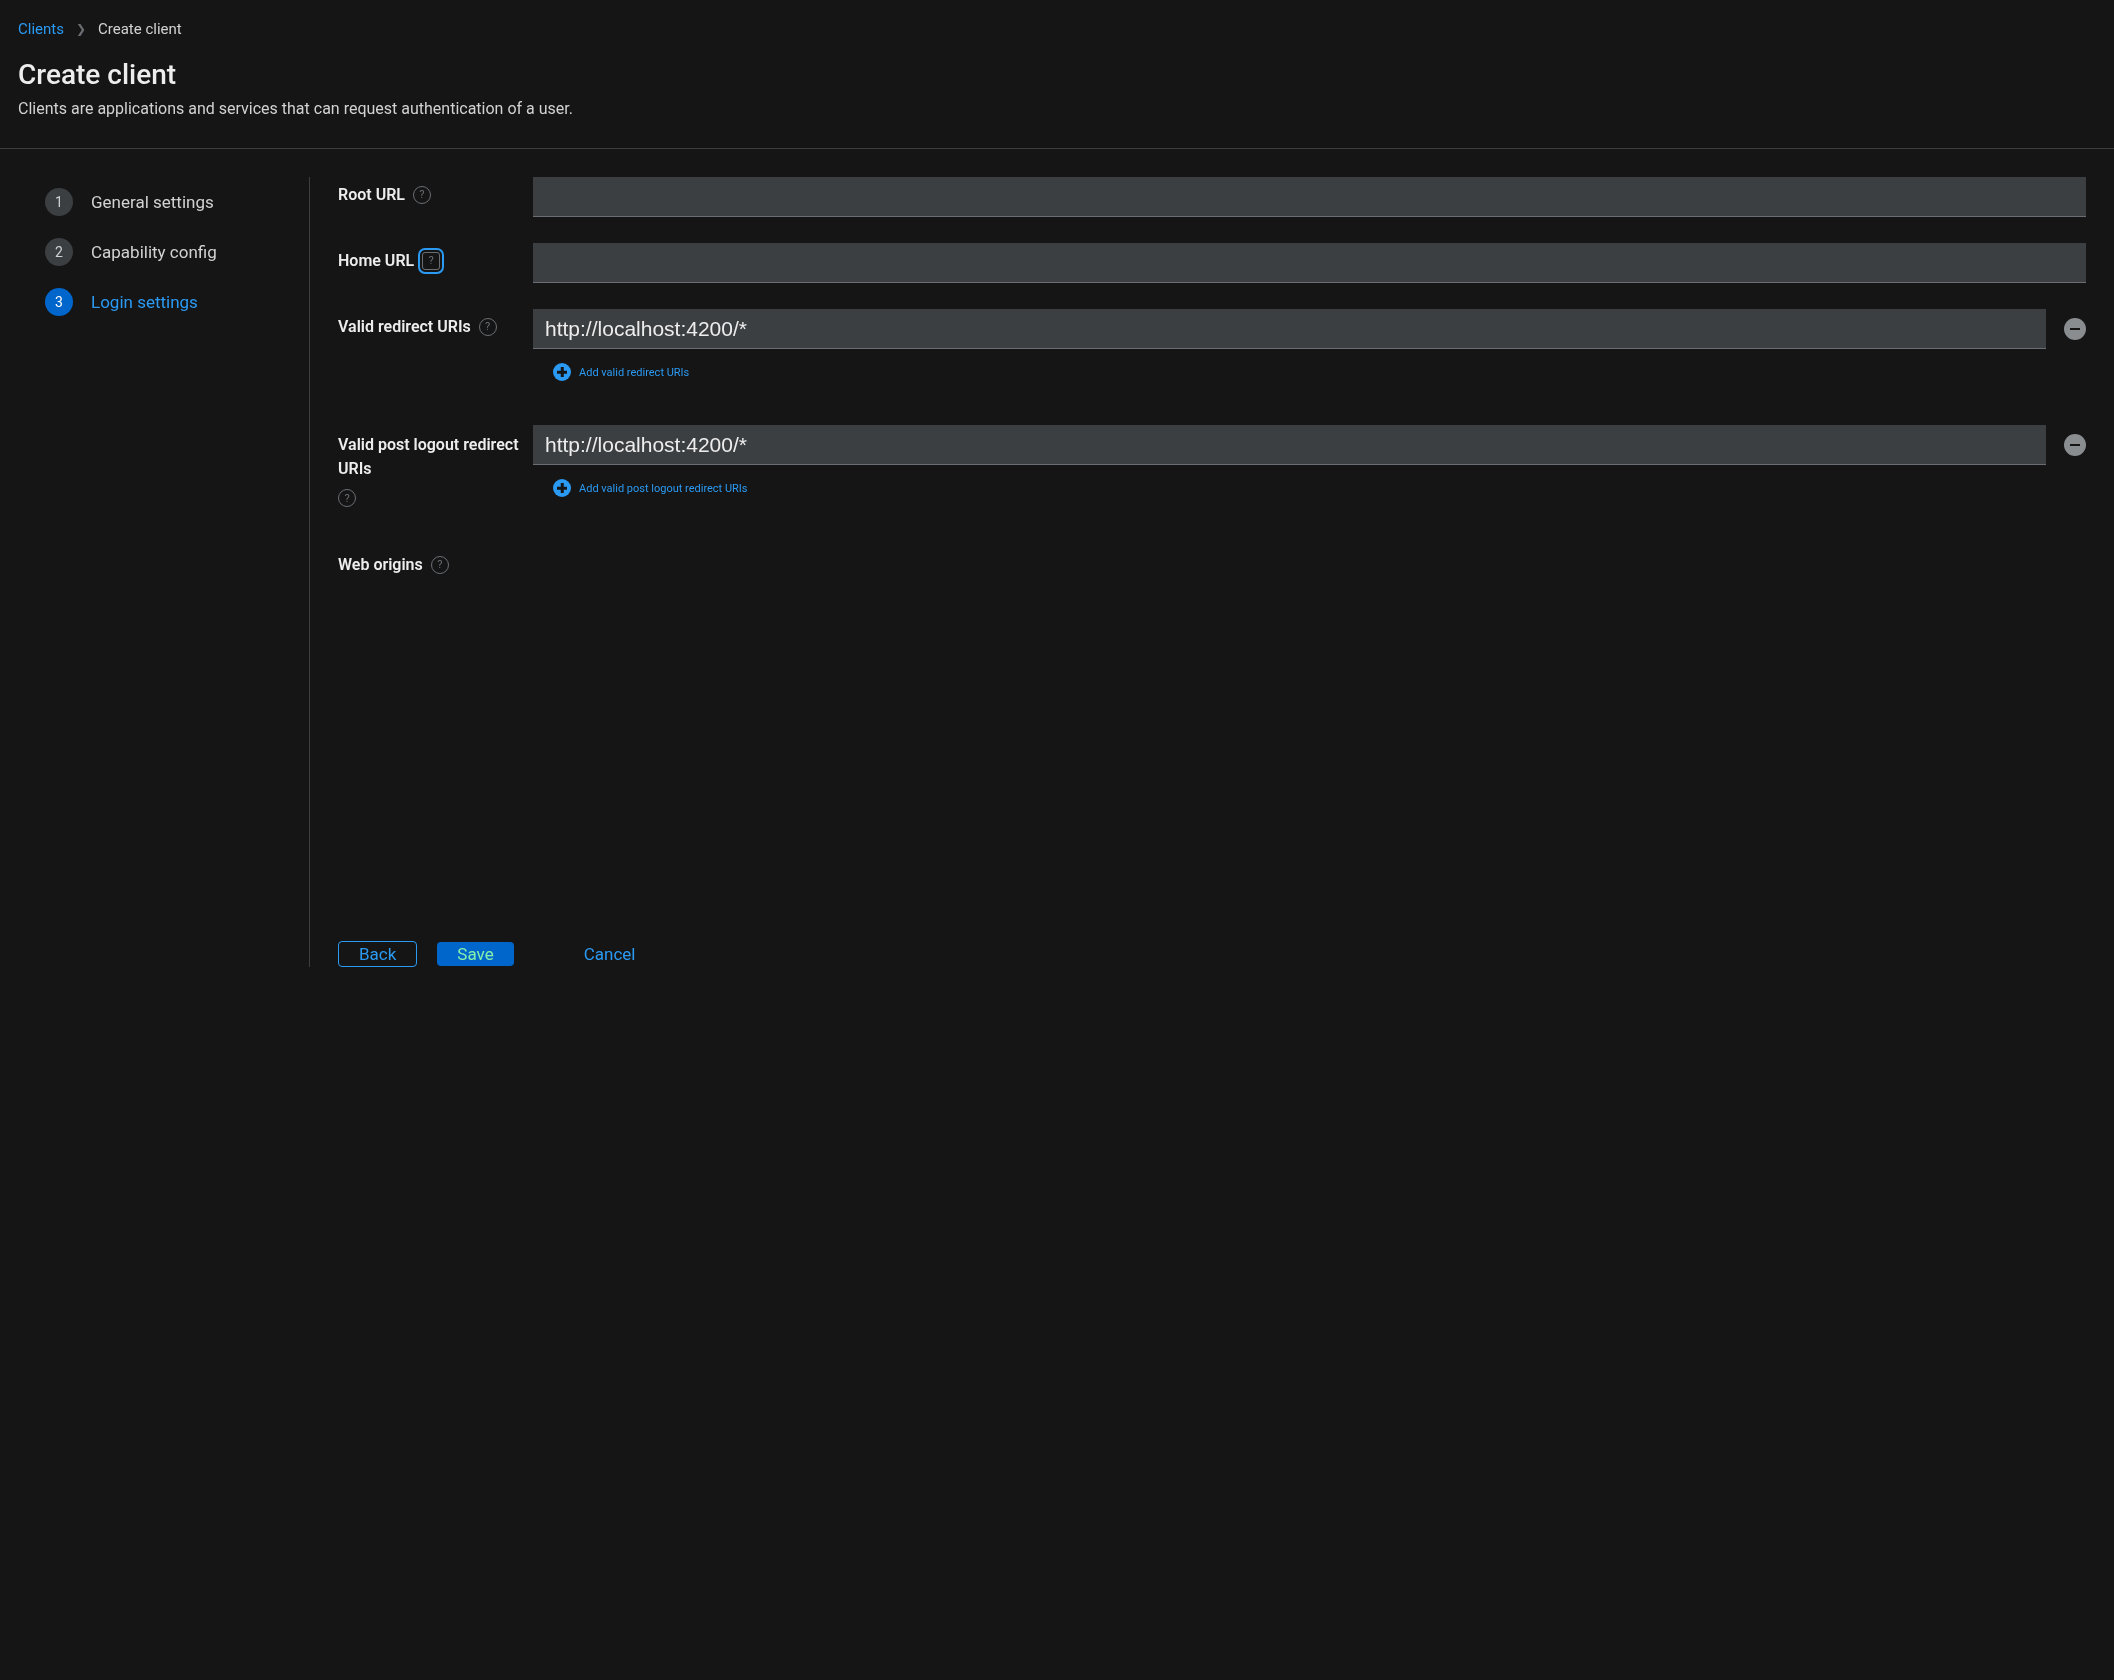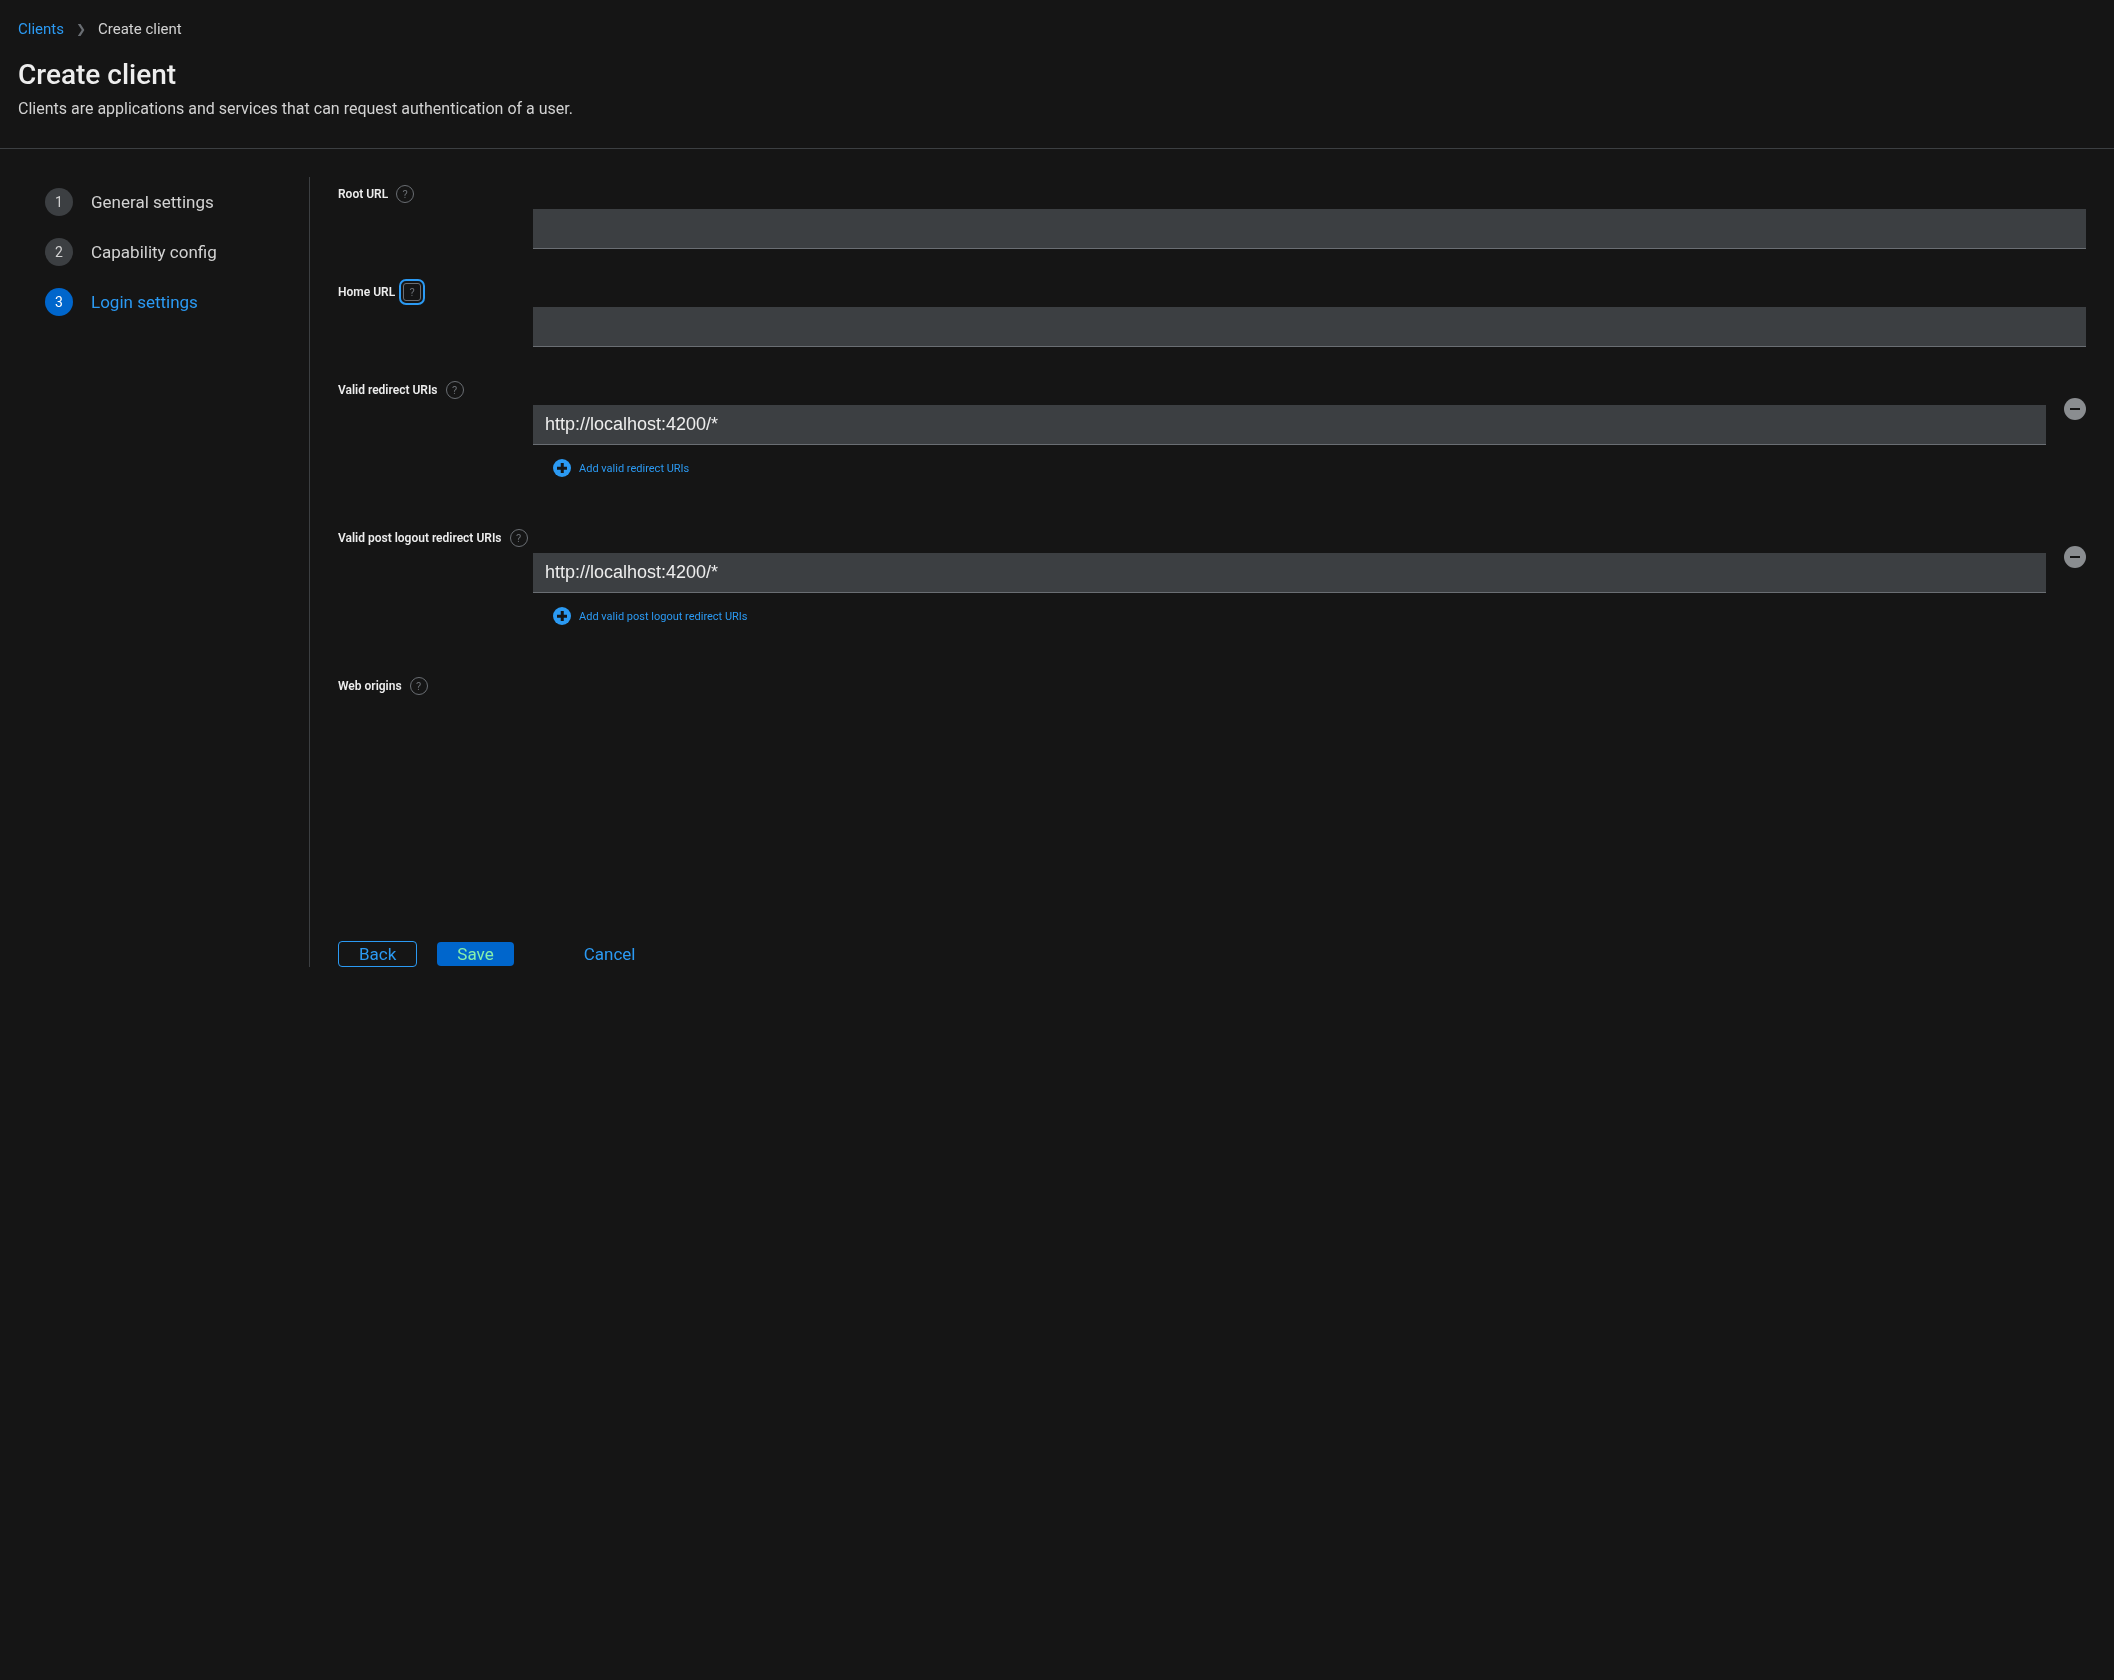--- a/index.html
+++ b/index.html
@@ -102,21 +102,21 @@
     .form-label-col {
       width: 195px;
       flex-shrink: 0;
       display: flex;
       align-items: center;
       gap: 8px;
       padding-top: 8px;
     }
     .form-label-text {
       color: #ededed;
-      font-size: 12px;
+      font-size: 16px;
       font-weight: 600;
     }
     .help-icon {
       width: 18px;
       height: 18px;
       border-radius: 50%;
       border: 1.5px solid #6a6e73;
       display: inline-flex;
       align-items: center;
       justify-content: center;
@@ -132,25 +132,24 @@
     }
     .form-input-col {
       flex: 1;
     }
     .text-input {
       width: 100%;
       background: #3c3f42;
       border: none;
       border-bottom: 1px solid #6a6e73;
       color: #ededed;
-      font-size: 18px;
+      font-size: 21px;
       padding: 8px 12px;
       height: 40px;
       outline: none;
-      margin-top: 32px;
     }
     .text-input::placeholder {
       color: #8a8d90;
     }
     .input-row {
       display: flex;
       align-items: center;
       gap: 18px;
     }
     .input-row .text-input {

